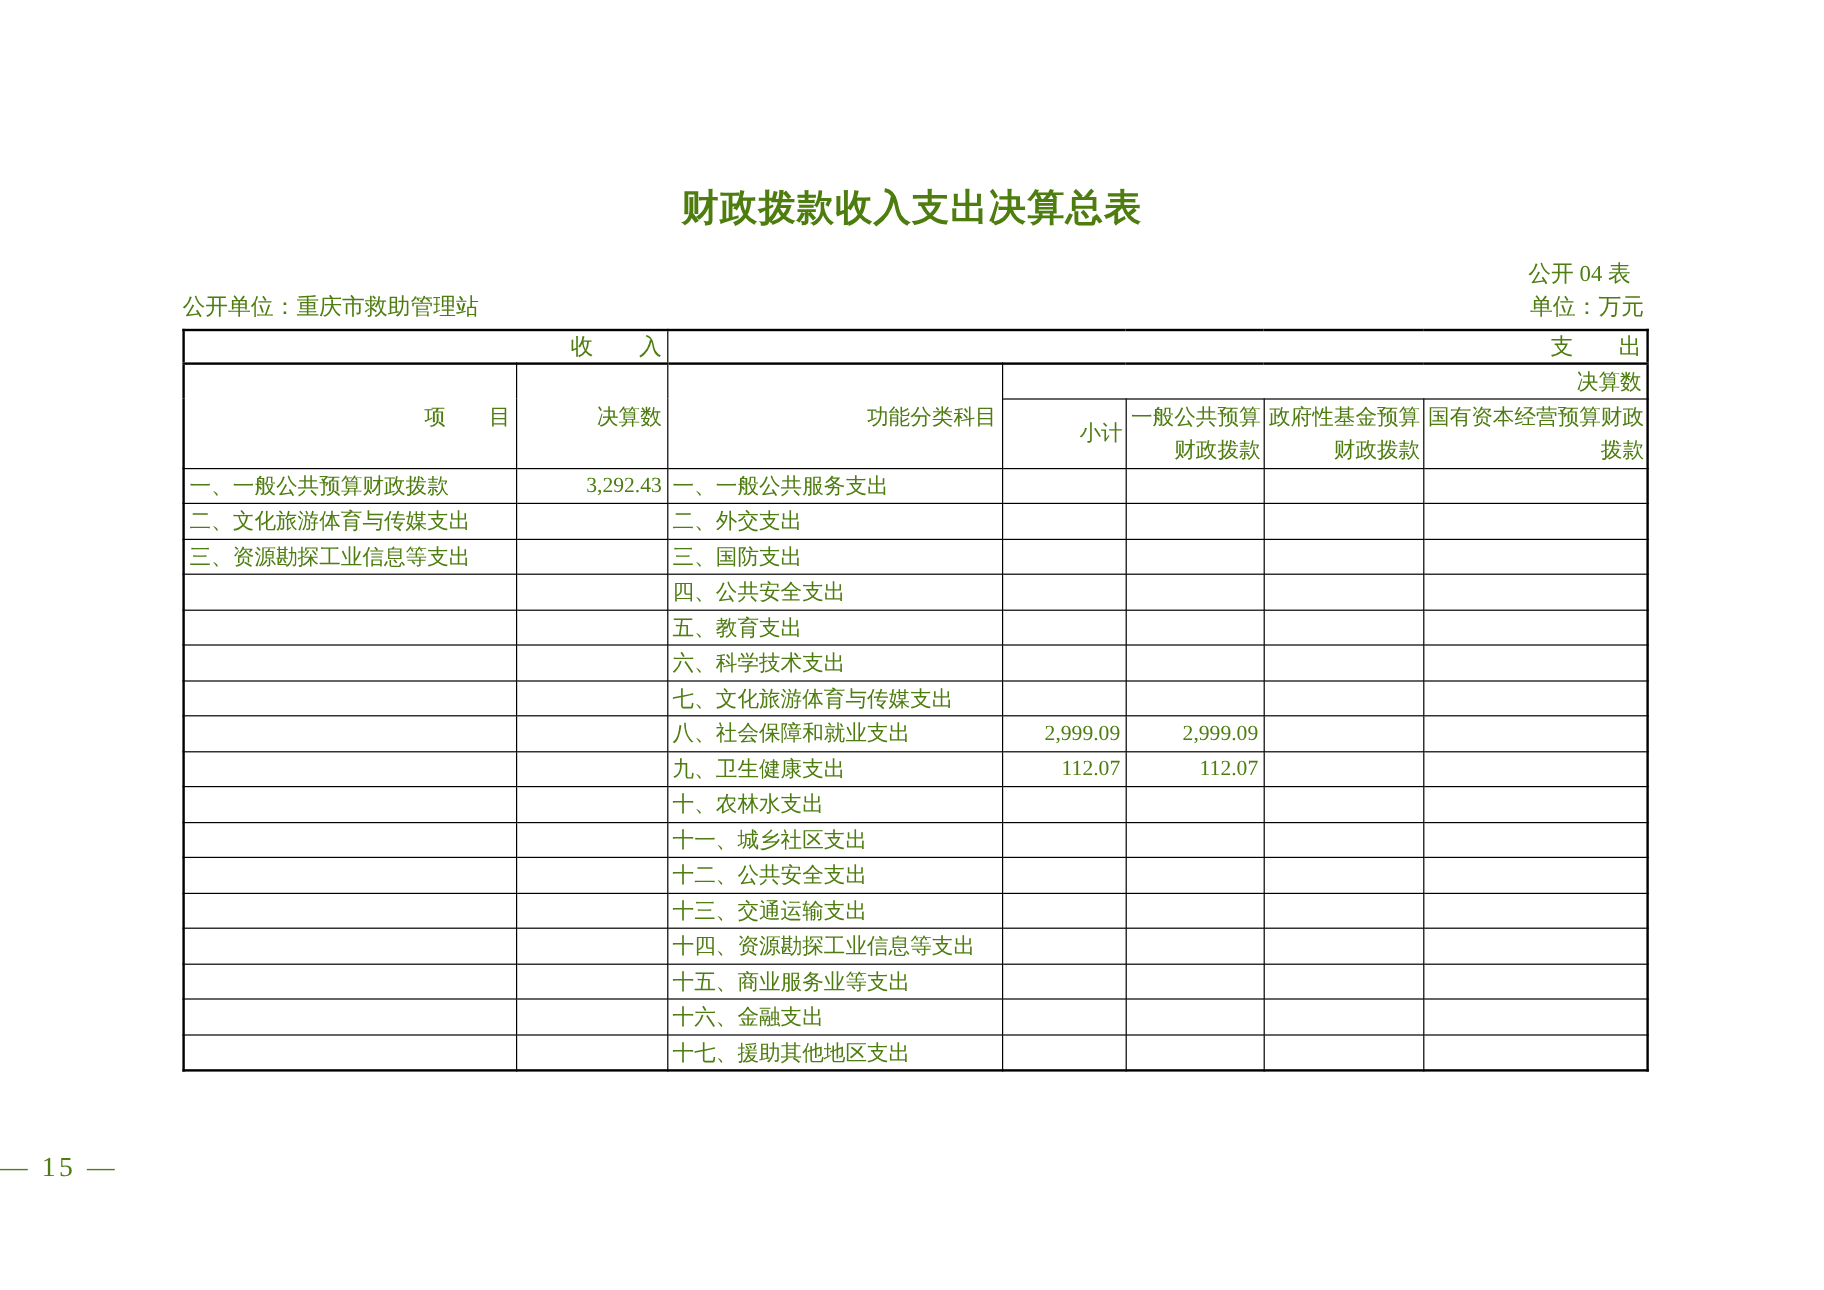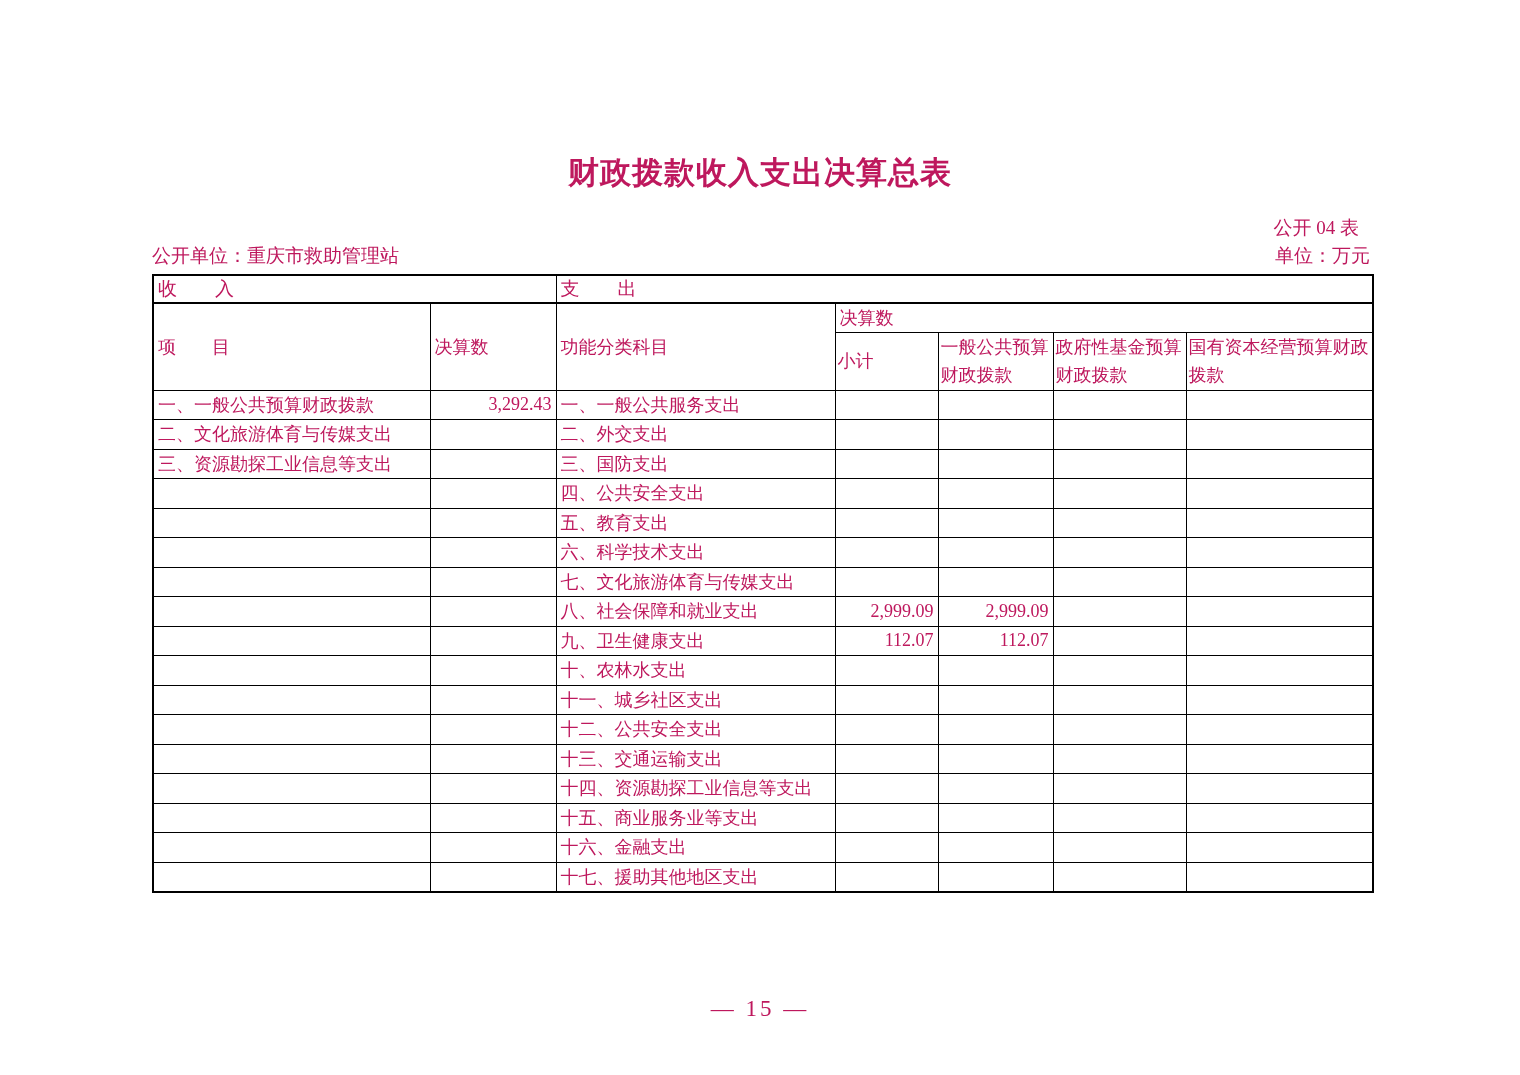--- a/index.html
+++ b/index.html
@@ -1,21 +1,21 @@
 <!DOCTYPE html>
 <html><head>
 <meta charset="utf-8">
 <style>
   html, body { margin: 0; padding: 0; background: #ffffff; }
   #page {
     position: relative;
     width: 1520px;
     height: 1075px;
     background: #ffffff;
-    color: #be185d;
+    color: #4d7c0f;
     font-family: "Liberation Serif", serif;
     overflow: hidden;
   }
   .title {
     position: absolute;
     top: 152px;
     left: 0;
     width: 100%;
     margin: 0;
     text-align: center;
@@ -52,44 +52,43 @@
     border: 2px solid #000;
     font-size: 18px;
   }
   .budget-table th, .budget-table td {
     border: 1px solid #000;
     padding: 0 4px;
     overflow: hidden;
   }
   .budget-table th {
     font-weight: normal;
-    text-align: left;
+    text-align: right;
     vertical-align: middle;
   }
   tr.h1 { height: 28px; }
   tr.h1 th {
     border-bottom: 2px solid #000;
     font-size: 19px;
   }
   tr.h2 { height: 29px; }
   tr.h3 { height: 58px; }
   tr.h3 th { line-height: 28px; padding: 0 2px; }
   tr.data-row { height: 29.5px; padding-left: 24px; }
   tr.data-row td { white-space: nowrap; }
   .cell-left { text-align: left; }
   .cell-num  { text-align: right; }
   .page-number {
     position: absolute;
     top: 960px;
     left: 0;
     width: 100%;
-    text-align: center;
+    text-align: left;
     font-size: 23px;
     letter-spacing: 3px;
-    margin-top: 36px;
   }
 </style>
 </head>
 <body>
 
 <div id="page">
 
   <h1 class="title">财政拨款收入支出决算总表</h1>
 
   <div class="table-code">公开 04 表</div>

